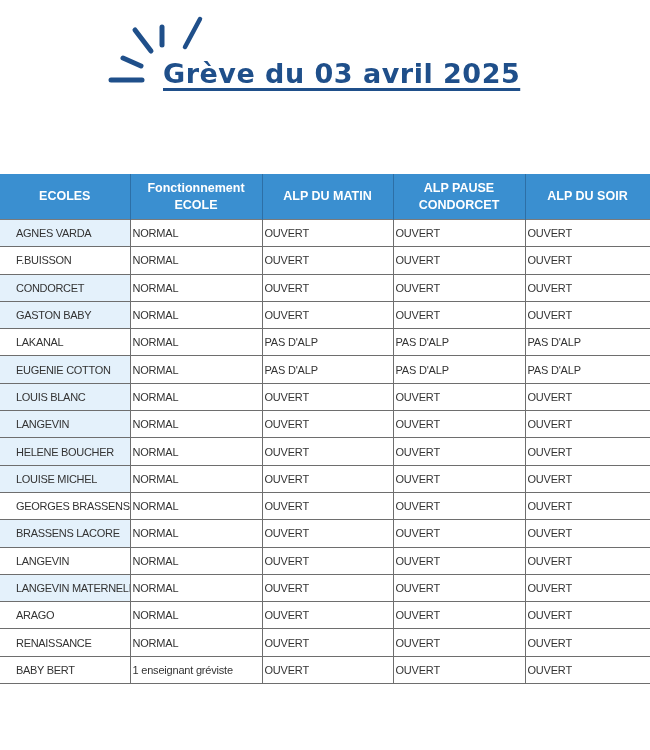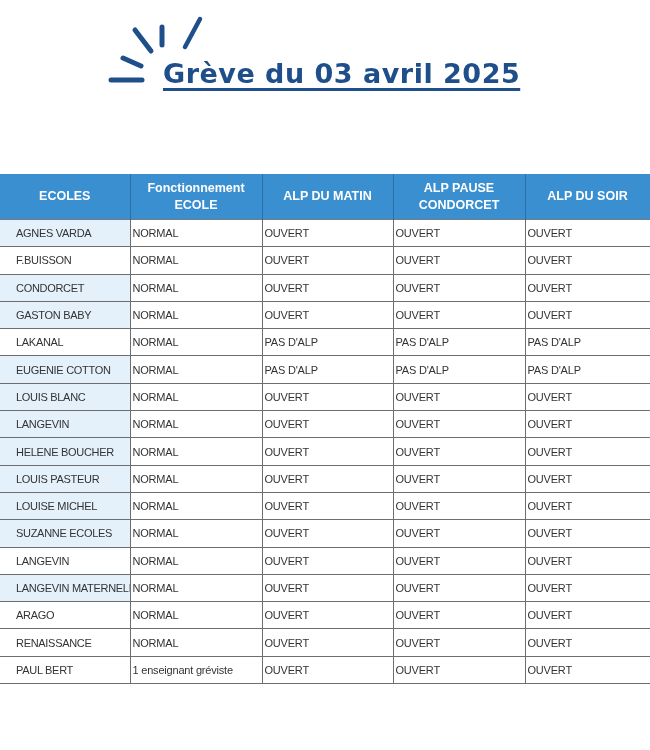--- a/index.html
+++ b/index.html
@@ -179,35 +179,35 @@
         <td>OUVERT</td>
       </tr>
       <tr>
         <td class="school hl">HELENE BOUCHER</td>
         <td>NORMAL</td>
         <td>OUVERT</td>
         <td>OUVERT</td>
         <td>OUVERT</td>
       </tr>
       <tr>
-        <td class="school hl">LOUIS PASTEUR</td>
-        <td>NORMAL</td>
-        <td>OUVERT</td>
-        <td>OUVERT</td>
-        <td>OUVERT</td>
-      </tr>
-      <tr>
         <td class="school hl">LOUISE MICHEL</td>
         <td>NORMAL</td>
         <td>OUVERT</td>
         <td>OUVERT</td>
         <td>OUVERT</td>
       </tr>
       <tr>
-        <td class="school hl">SUZANNE ECOLES</td>
+        <td class="school">GEORGES BRASSENS</td>
+        <td>NORMAL</td>
+        <td>OUVERT</td>
+        <td>OUVERT</td>
+        <td>OUVERT</td>
+      </tr>
+      <tr>
+        <td class="school hl">BRASSENS LACORE</td>
         <td>NORMAL</td>
         <td>OUVERT</td>
         <td>OUVERT</td>
         <td>OUVERT</td>
       </tr>
       <tr>
         <td class="school">LANGEVIN</td>
         <td>NORMAL</td>
         <td>OUVERT</td>
         <td>OUVERT</td>
@@ -228,20 +228,20 @@
         <td>OUVERT</td>
       </tr>
       <tr>
         <td class="school">RENAISSANCE</td>
         <td>NORMAL</td>
         <td>OUVERT</td>
         <td>OUVERT</td>
         <td>OUVERT</td>
       </tr>
       <tr>
-        <td class="school">PAUL BERT</td>
+        <td class="school">BABY BERT</td>
         <td>1 enseignant gréviste</td>
         <td>OUVERT</td>
         <td>OUVERT</td>
         <td>OUVERT</td>
       </tr>
     </tbody>
 </table>
 
 </body></html>

